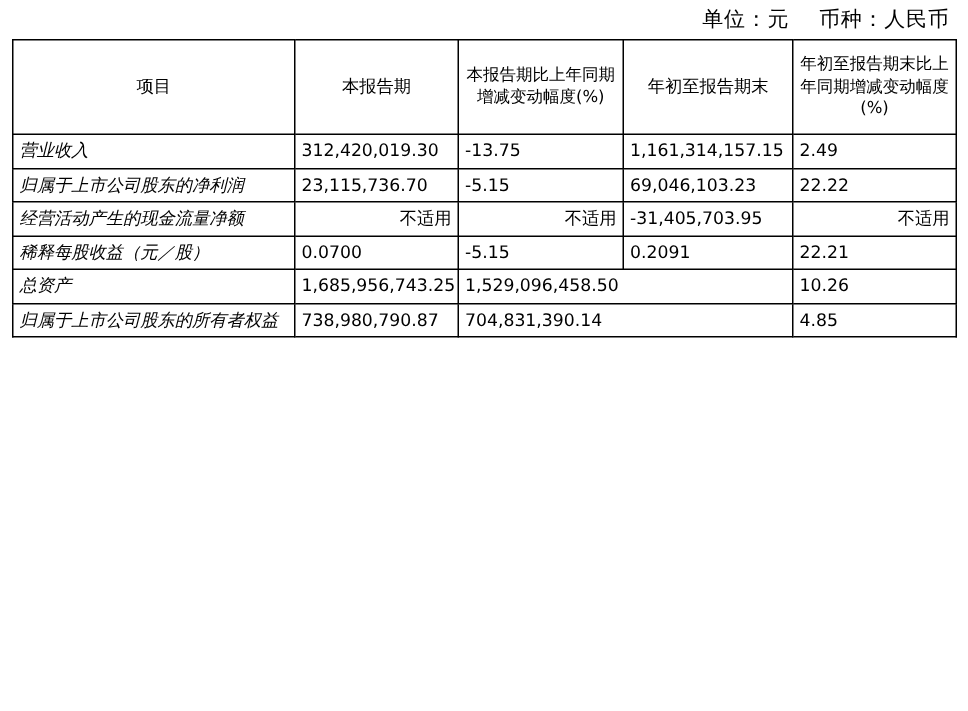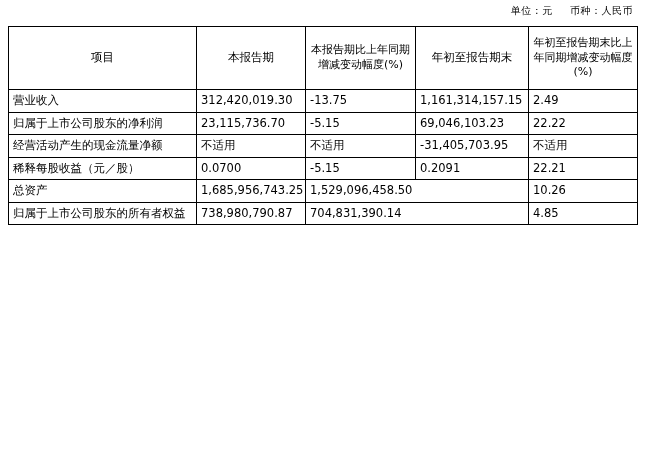--- a/index.html
+++ b/index.html
@@ -17,21 +17,21 @@
   .page {
     position: relative;
     width: 645px;
     height: 474px;
     box-sizing: border-box;
   }
   .unit-line {
     position: absolute;
     top: 4px;
     right: 12px;
-    font-size: 10px;
+    font-size: 14px;
     letter-spacing: 0.5px;
     white-space: nowrap;
   }
   .unit-line .sep { display: inline-block; width: 10px; }
   table.fin {
     position: absolute;
     top: 26px;
     left: 8px;
     width: 629px;
     border-collapse: collapse;
@@ -51,23 +51,23 @@
   .c-ychg  { width: 109px; }
 
   .hdr {
     text-align: center;
     height: 56px;
   }
   .hdr-small {
     font-size: 11px;
     line-height: 1.3;
   }
-  .label { text-align: left; }
+  .label { text-align: left; font-style: italic; }
   .num   { text-align: left; padding-right: 6px; }
-  .ctr   { text-align: left; }
+  .ctr   { text-align: right; }
   .h2row td { height: 40px; }
 </style>
 </head>
 <body>
 
 <div class="page">
 
   <div class="unit-line">
     <span>单位：元</span>
     <span class="sep"></span>

